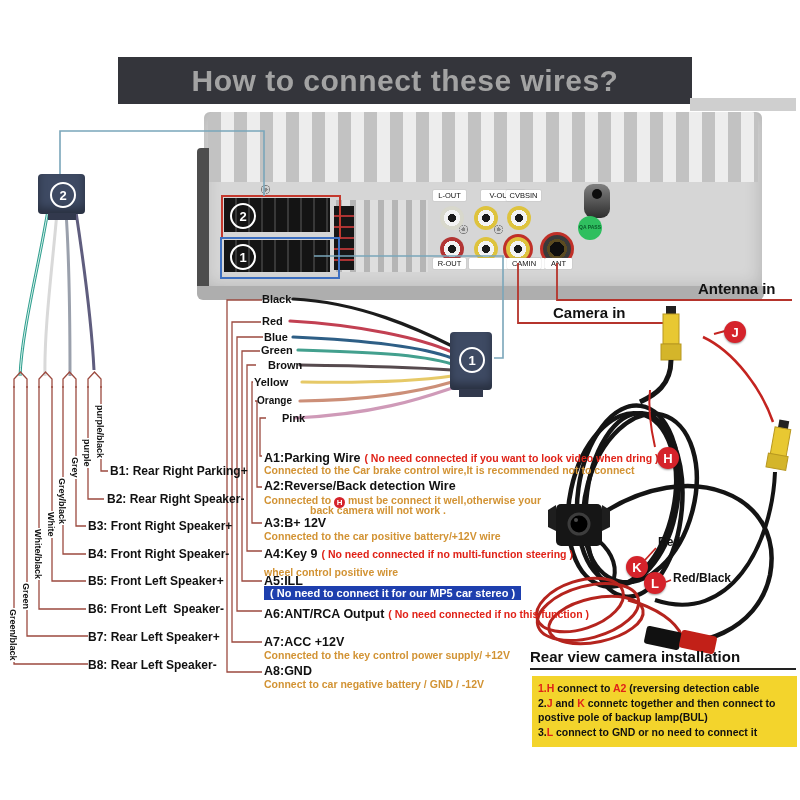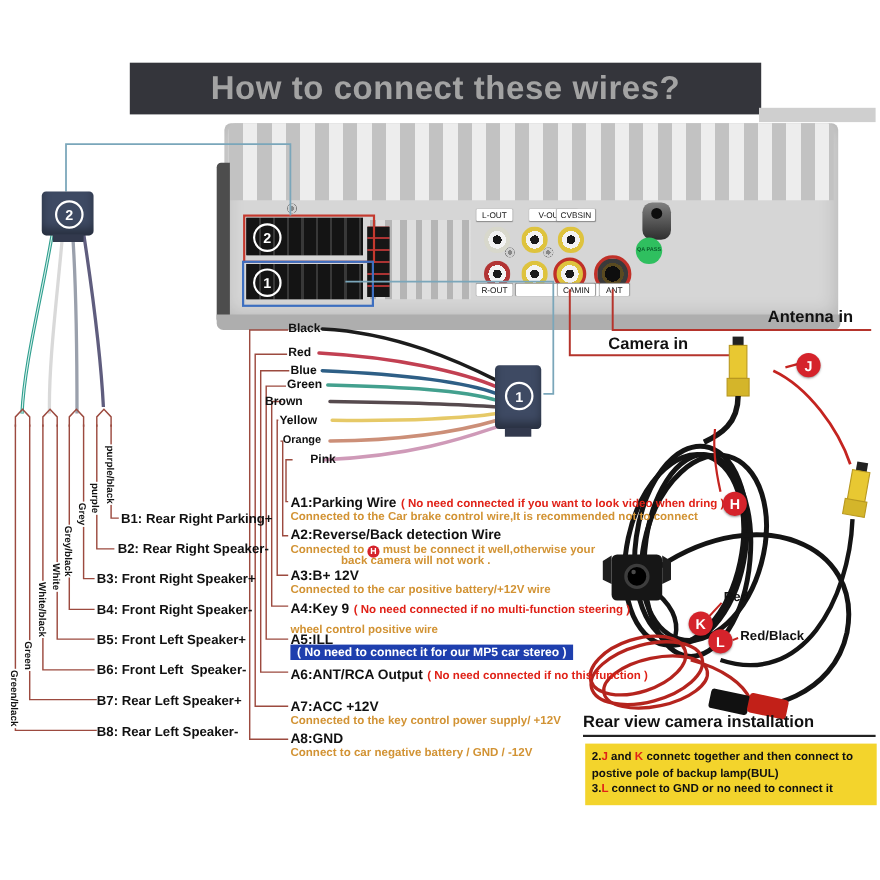--- a/index.html
+++ b/index.html
@@ -247,21 +247,21 @@
   <div class="abs hblock hb1"></div>
   <div class="abs hb1tab"></div>
   <div class="abs circ-num" style="left:459px;top:347px;">
       <span>1</span>
     </div>
 
   <div class="abs wlab" style="left:262px;top:293px;">Black</div>
   <div class="abs wlab" style="left:262px;top:315px;">Red</div>
   <div class="abs wlab" style="left:264px;top:331px;">Blue</div>
   <div class="abs wlab" style="left:261px;top:344px;">Green</div>
-  <div class="abs wlab" style="left:241px;top:359px;">Brown</div>
+  <div class="abs wlab" style="left:268px;top:359px;">Brown</div>
   <div class="abs wlab" style="left:254px;top:376px;">Yellow</div>
   <div class="abs wlab" style="left:257px;top:395px;font-size:10px;">Orange</div>
   <div class="abs wlab" style="left:266px;top:412px;padding-left:16px;">Pink</div>
 
   <div class="abs vlab" style="left:95px;top:404px;">purple/black</div>
   <div class="abs vlab" style="left:82px;top:438px;">purple</div>
   <div class="abs vlab" style="left:70px;top:456px;">Grey</div>
   <div class="abs vlab" style="left:57px;top:477px;">Grey/black</div>
   <div class="abs vlab" style="left:46px;top:511px;">White</div>
   <div class="abs vlab" style="left:33px;top:528px;">White/black</div>
@@ -313,17 +313,18 @@
       <span>K</span>
     </div>
   <div class="abs tag" style="left:644px;top:572px;">
       <span>L</span>
     </div>
   <div class="abs redlab" style="left:658px;top:535px;">Red</div>
   <div class="abs redlab" style="left:673px;top:571px;">Red/Black</div>
 
   <div class="abs rv-head" style="left:530px;top:648px;">Rear view camera installation</div>
   <div class="abs ybox">
+    <div><span class="r">1.</span><span class="r">H</span><span> connect to </span><span class="r">A2</span><span> (reversing detection cable</span></div>
     <div><span>2.</span><span class="r">J</span><span> and </span><span class="r">K</span><span> connetc together and then connect to postive pole of backup lamp(BUL)</span></div>
     <div><span>3.</span><span class="r">L</span><span> connect to GND  or no need to connect it</span></div>
   </div>
 
 </div>
 
 </body></html>

